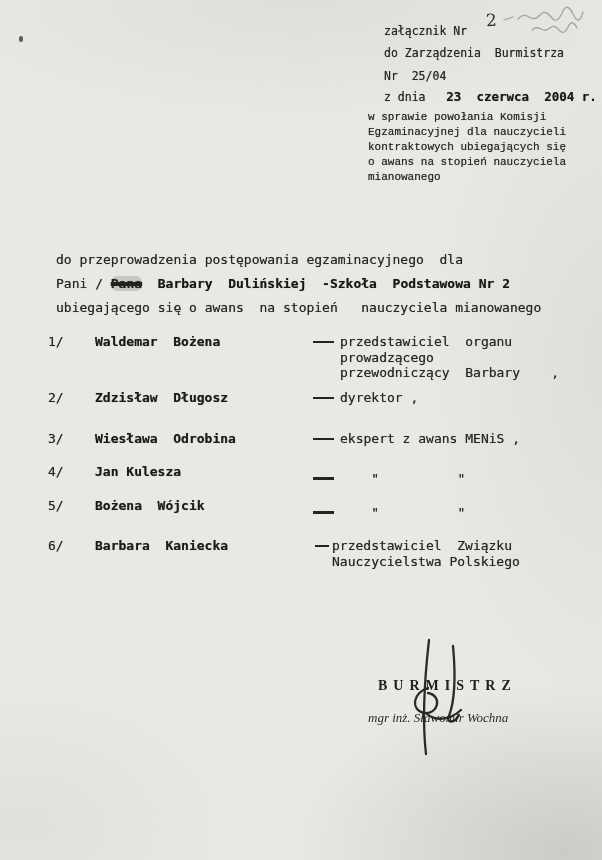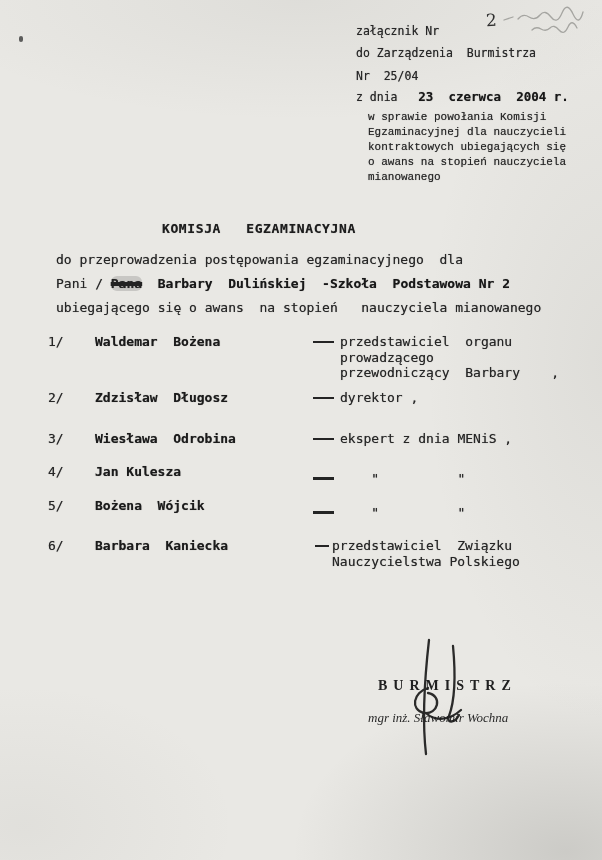--- a/index.html
+++ b/index.html
@@ -13,21 +13,21 @@
       radial-gradient(ellipse 420px 260px at 94% 99%, rgba(100,100,95,0.22), transparent 65%),
       radial-gradient(ellipse 260px 520px at 101% 42%, rgba(125,125,118,0.10), transparent 70%),
       radial-gradient(ellipse 500px 160px at 50% 0%, rgba(130,130,124,0.10), transparent 75%),
       radial-gradient(ellipse 300px 200px at 4% 96%, rgba(125,125,118,0.08), transparent 70%);
     font-family:"DejaVu Sans Mono","Liberation Mono",monospace;
     color:#262626;
   }
   .tw{ text-shadow:0 0 0.7px rgba(45,45,45,0.65); }
   .pre{ white-space:pre; }
   .abs{ position:absolute; }
-  .hdr-line{ left:356px; font-size:11.5px; }
+  .hdr-line{ left:384px; font-size:11.5px; }
   .subj-line{ left:368px; font-size:11px; line-height:15px;font-family:Liberation Mono, monospace; }
   .bold{ font-weight:700; color:#181818; }
   .title{
     left:162px; top:221px; font-size:13px; font-weight:700;
     letter-spacing:0.6px; color:#1d1d1d;
   }
   .body-line{ left:56px; font-size:13px; }
   .struck{
     font-weight:700;
     text-decoration:line-through;
@@ -82,21 +82,20 @@
   <div class="abs hdr-line tw pre" style="top:46px">do Zarządzenia  Burmistrza</div>
   <div class="abs hdr-line tw pre" style="top:69px">Nr  25/04</div>
   <div class="abs hdr-line tw pre" style="top:89px"><span>z dnia</span><span class="pre">   </span><span class="bold" style="font-size:12.5px">23  czerwca  2004 r.</span></div>
 
   <div class="abs subj-line tw pre" style="top:110px">w sprawie powołania Komisji</div>
   <div class="abs subj-line tw pre" style="top:125px">Egzaminacyjnej dla nauczycieli</div>
   <div class="abs subj-line tw pre" style="top:140px">kontraktowych ubiegających się</div>
   <div class="abs subj-line tw pre" style="top:155px">o awans na stopień nauczyciela</div>
   <div class="abs subj-line tw pre" style="top:170px">mianowanego</div>
 
-  <div class="abs title tw pre">KOMISJA   EGZAMINACYJNA</div>
 
   <div class="abs body-line tw pre" style="top:252px">do przeprowadzenia postępowania egzaminacyjnego  dla</div>
   <div class="abs body-line tw pre" style="top:276px"><span>Pani / </span><span class="struck">Pana</span><span class="bold">  Barbary  Dulińskiej  -Szkoła  Podstawowa Nr 2</span></div>
   <div class="abs body-line tw pre" style="top:300px">ubiegającego się o awans  na stopień   nauczyciela mianowanego</div>
 
   <div class="member-row tw" style="top:334px">
     <span class="num pre">1/</span>
     <span class="name pre">Waldemar  Bożena</span>
     <div class="dash"></div>
     <div class="roles">
@@ -113,21 +112,21 @@
     <div class="roles">
       <div class="pre">dyrektor ,</div>
     </div>
   </div>
 
   <div class="member-row tw" style="top:431px">
     <span class="num pre">3/</span>
     <span class="name pre">Wiesława  Odrobina</span>
     <div class="dash"></div>
     <div class="roles">
-      <div class="pre">ekspert z dnia MENiS ,</div>
+      <div class="pre">ekspert z awans MENiS ,</div>
     </div>
   </div>
 
   <div class="member-row tw" style="top:464px">
     <span class="num pre">4/</span>
     <span class="name pre">Jan Kulesza</span>
     <div class="dash" style="top:13px;height:3px"></div>
     <div class="roles" style="top:7px">
       <div class="pre">    "          "</div>
     </div>

